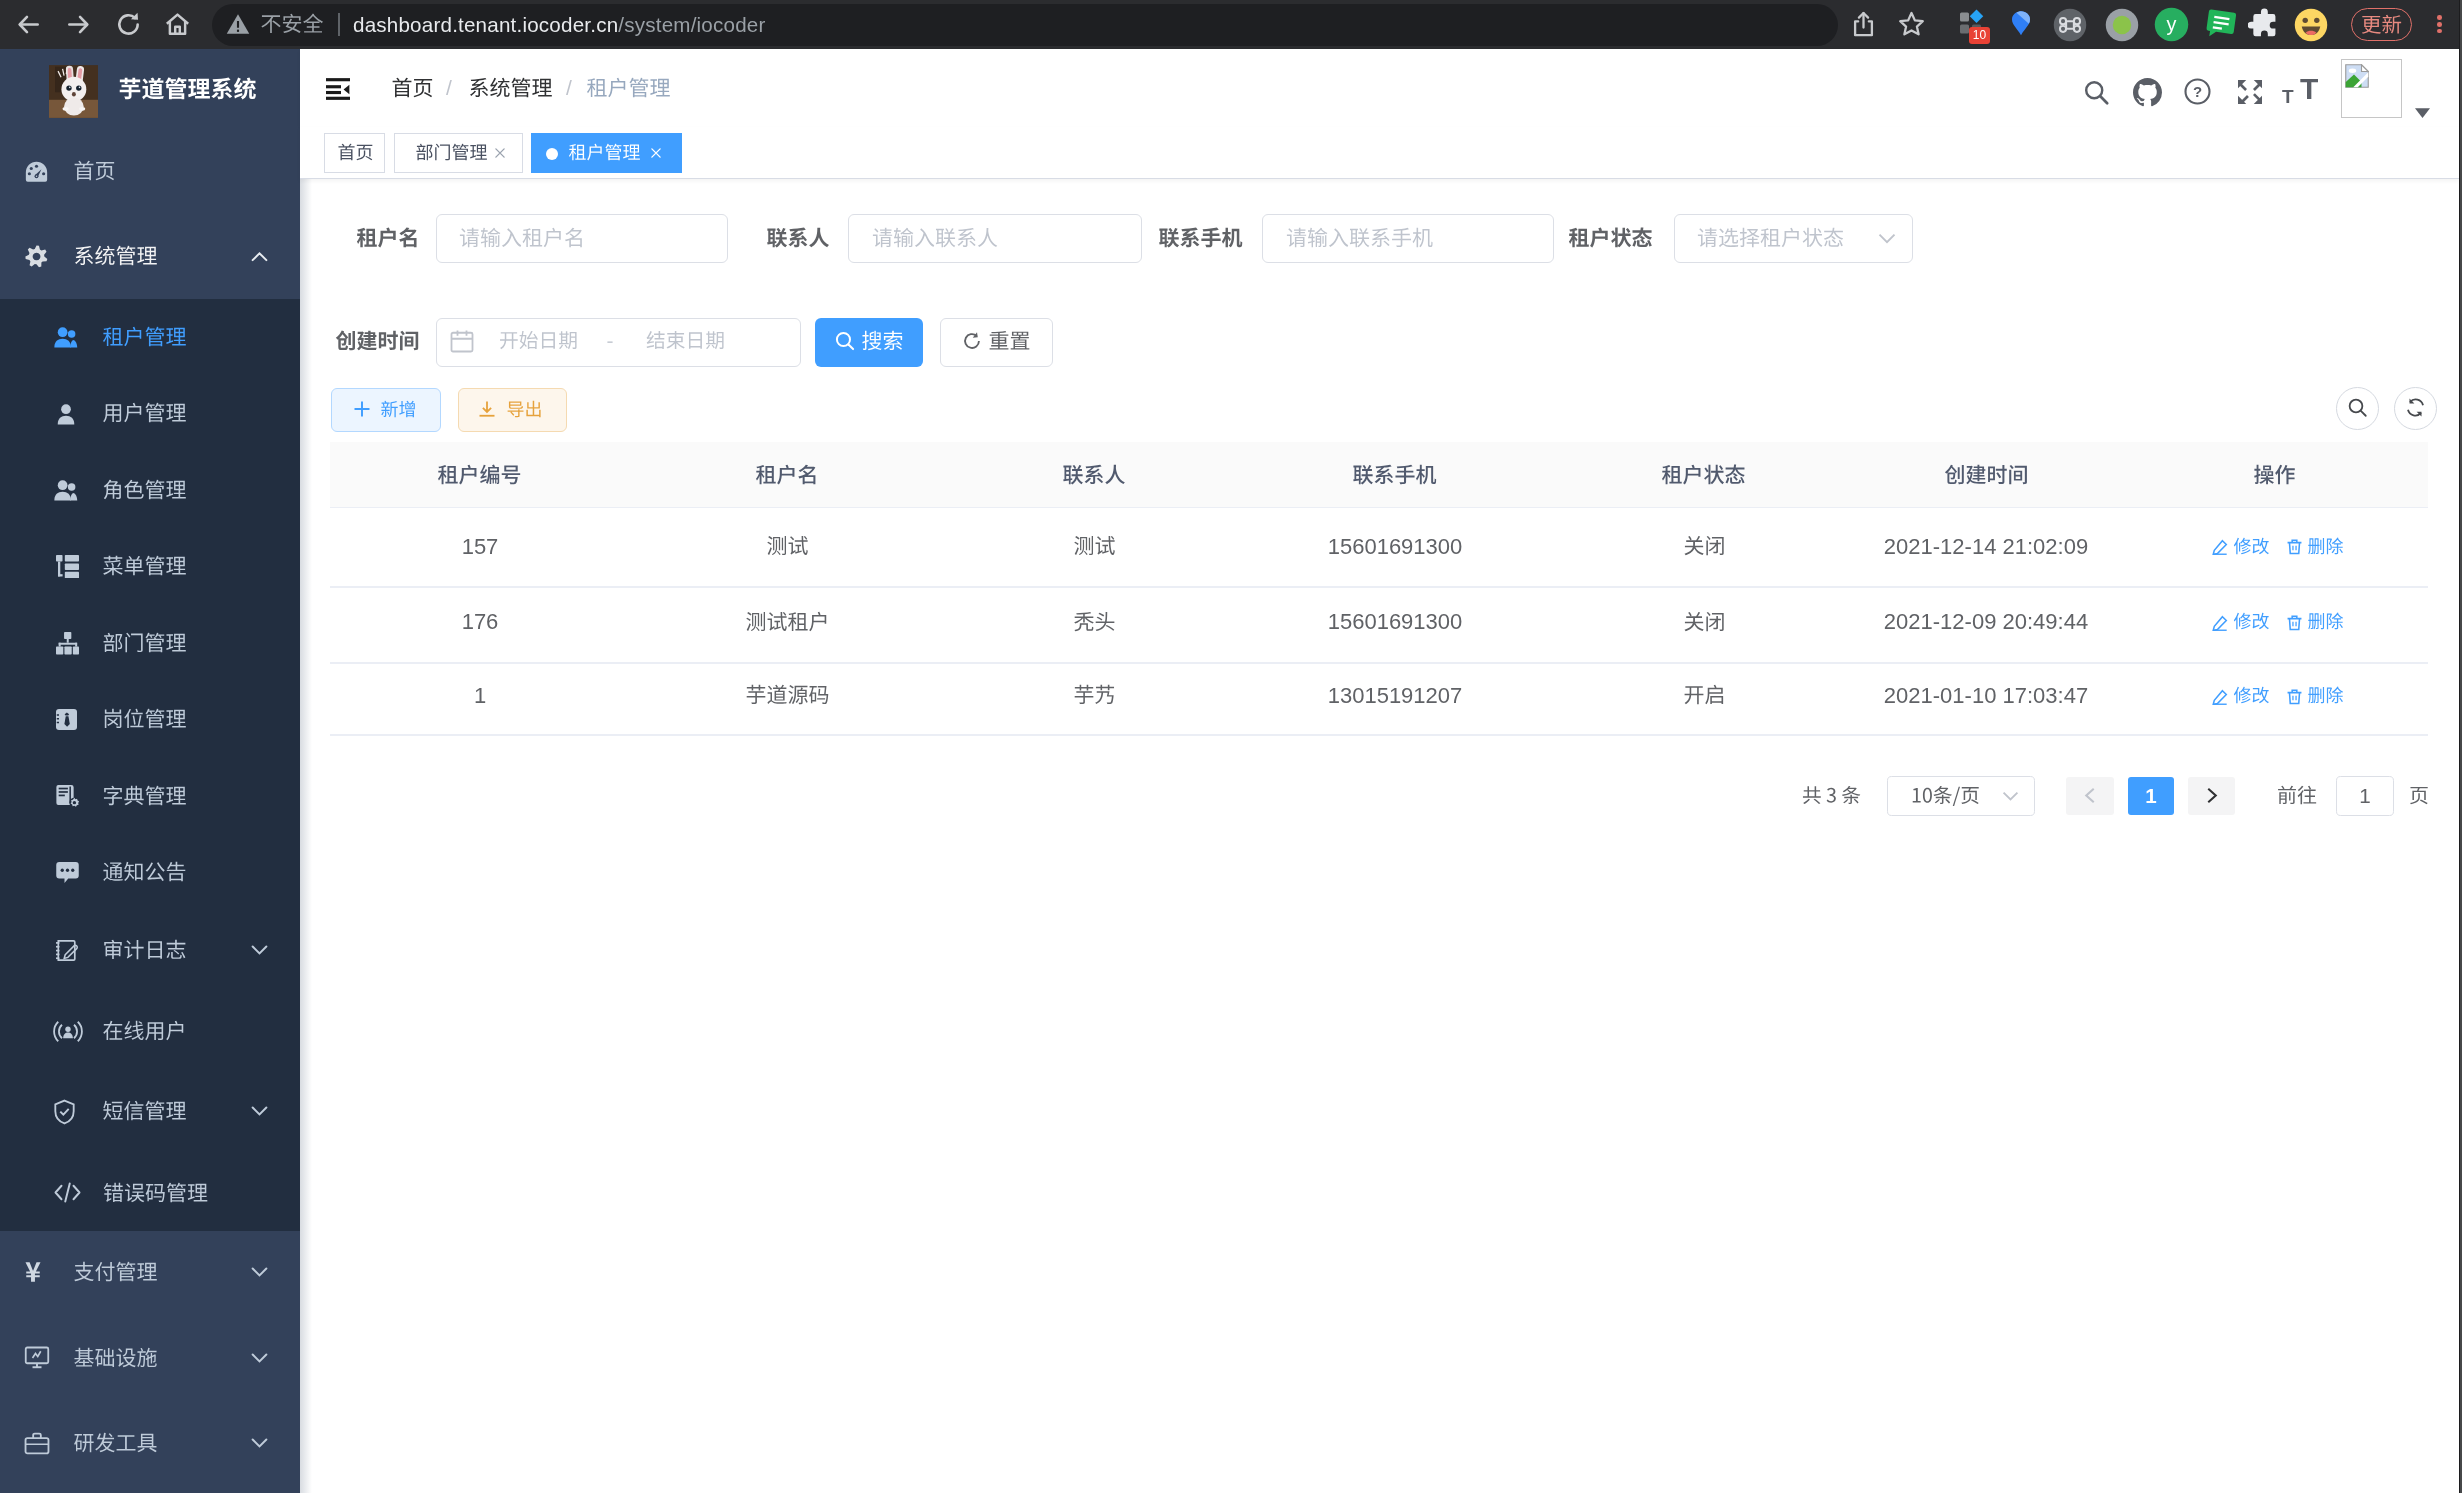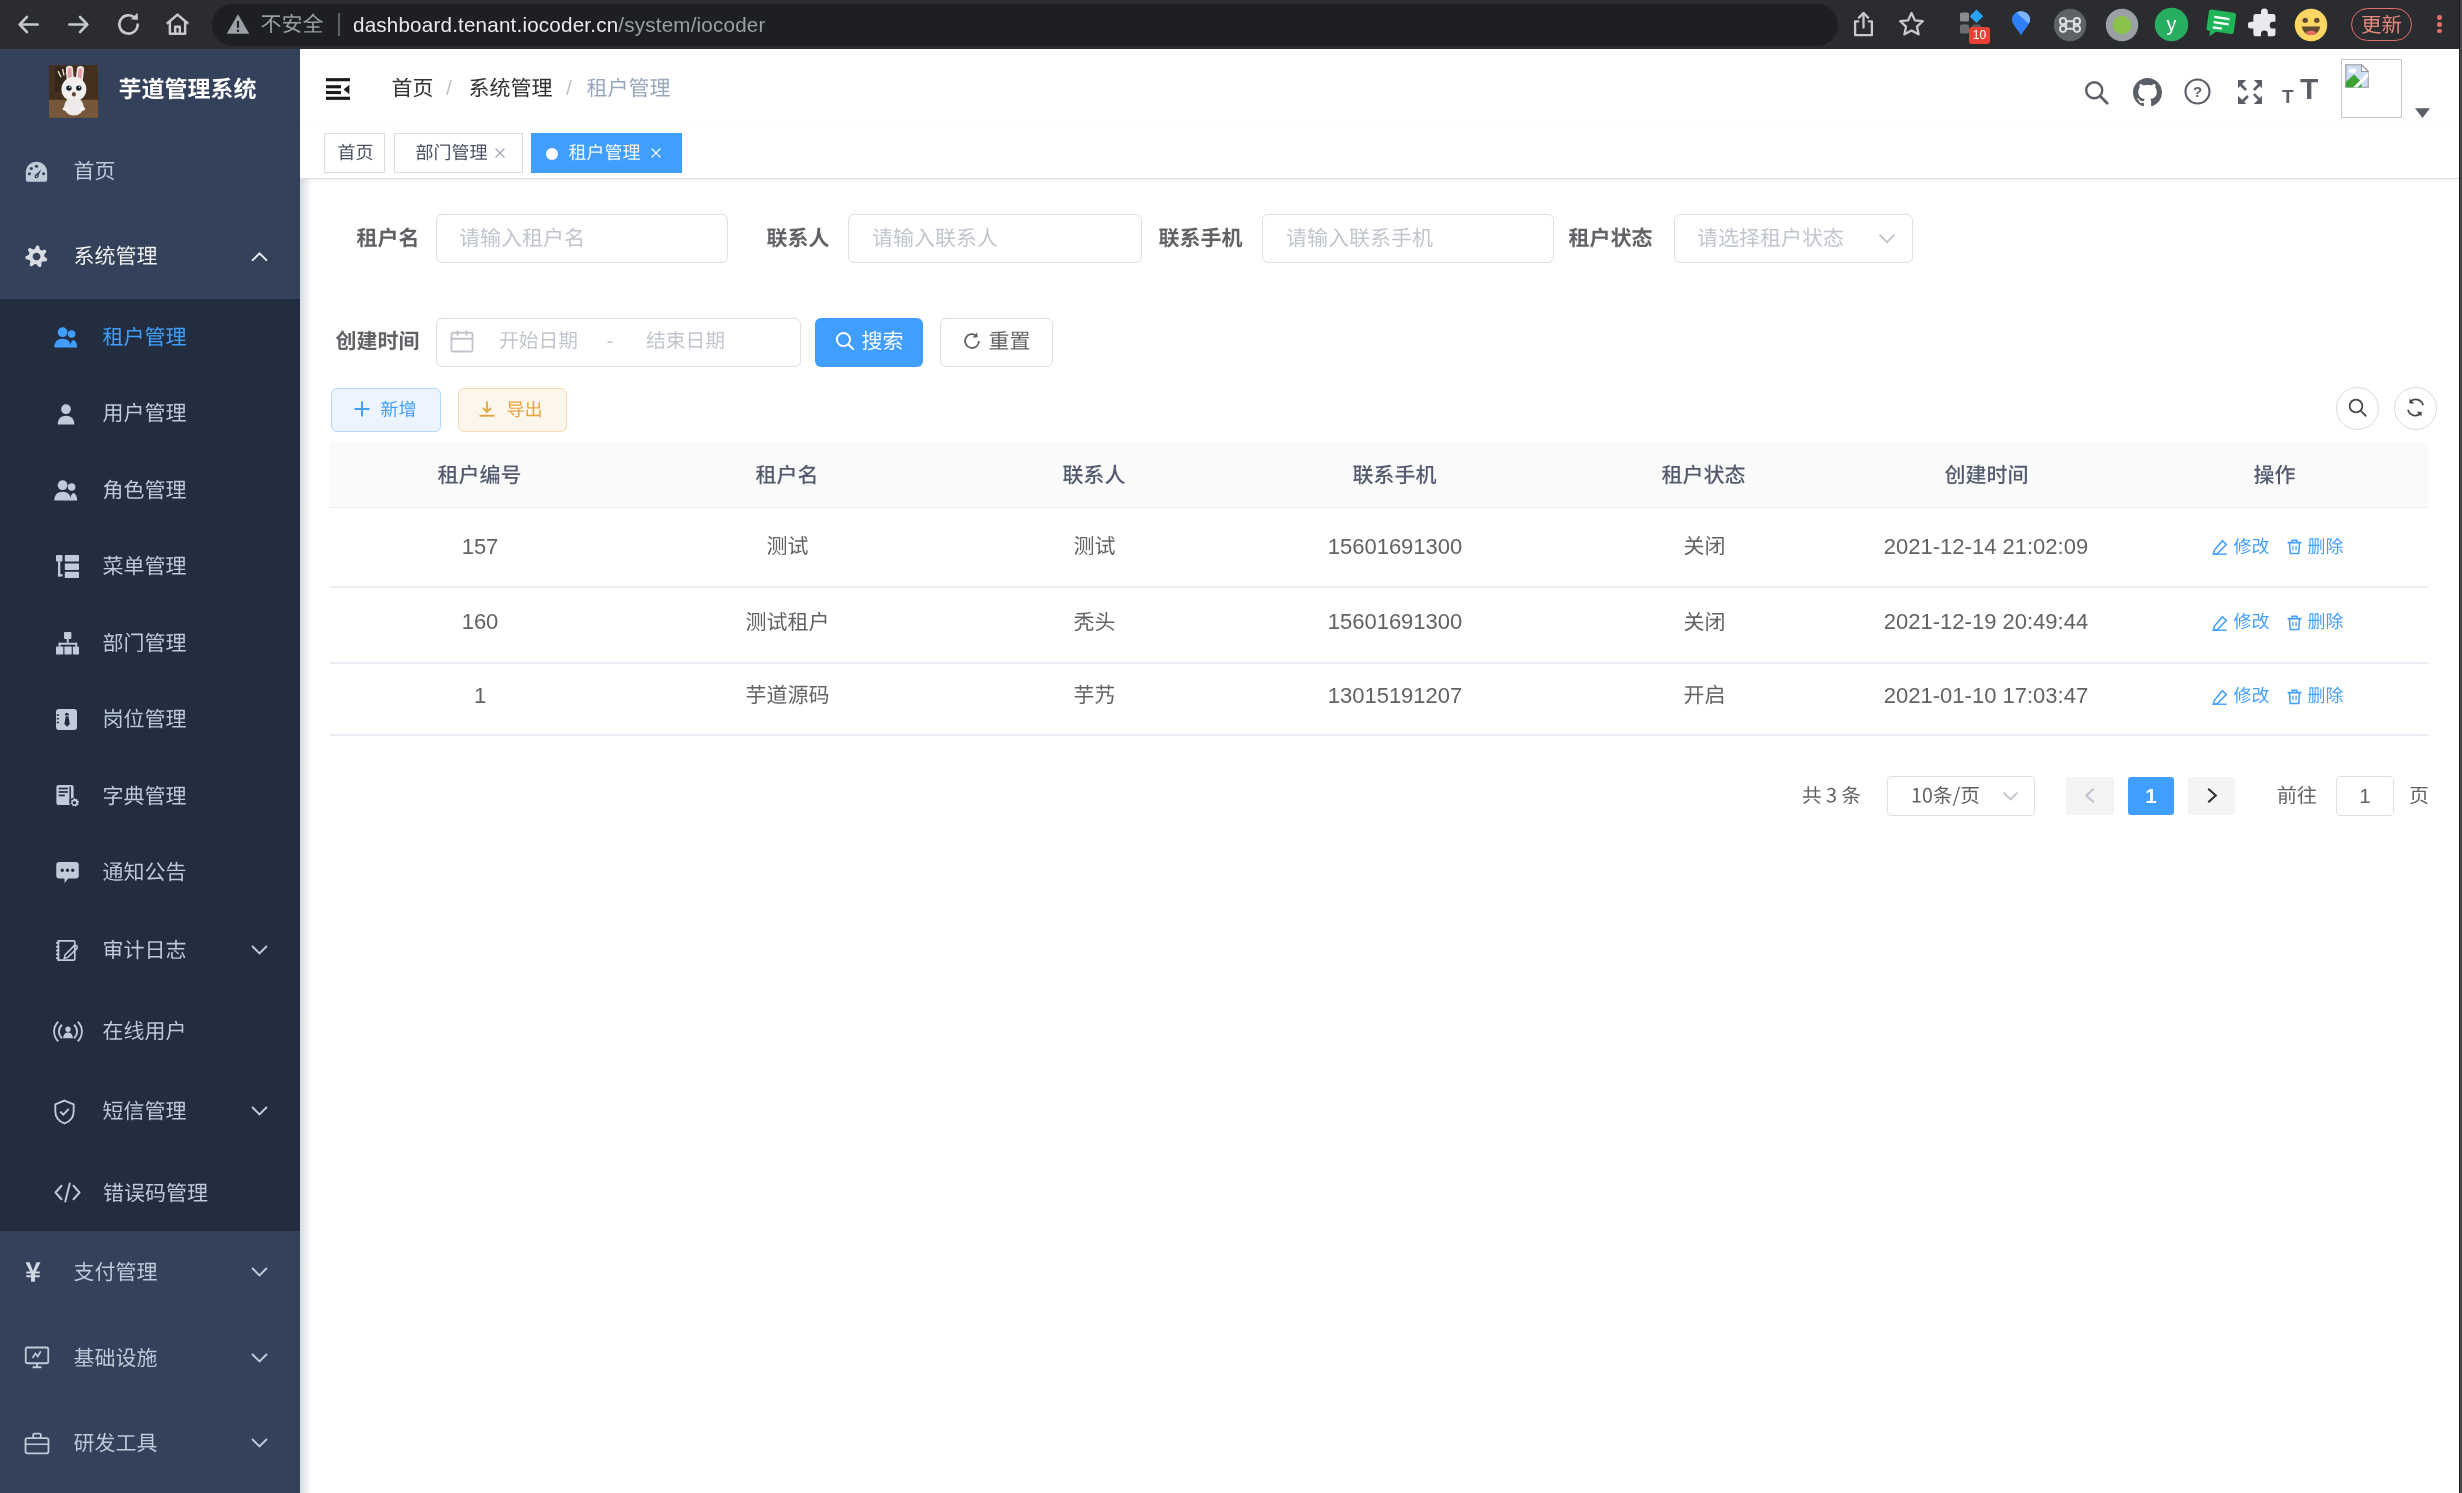--- a/index.html
+++ b/index.html
@@ -683,37 +683,37 @@
 <svg style="position:absolute;left:2286px;top:538px" width="17" height="17" viewBox="0 0 22 22" xmlns="http://www.w3.org/2000/svg">
     <g fill="none" stroke="#409eff" stroke-width="2">
       <path d="M2 6h18M8 6V3h6v3M4.5 6l1 14h11l1-14"></path>
       <path d="M9 10v6M13 10v6" stroke-width="1.6"></path>
     </g>
   </svg>
 <div style="position:absolute;left:2307px;top:537px;width:37px;height:18px"><svg xmlns="http://www.w3.org/2000/svg" width="37" height="18" viewBox="0 -880 2000.0 1000" style="overflow:visible" fill="#409eff">
       <path transform="translate(0,0) scale(1,-1)" d="M709 729V164H770V729ZM854 823V5C854 -10 849 -14 836 -14C823 -14 781 -15 733 -13C743 -32 753 -62 755 -80C819 -80 860 -78 885 -67C910 -56 920 -36 920 5V823ZM44 450V381H108V331C108 207 103 59 39 -43C55 -50 82 -69 94 -81C162 27 171 199 171 332V381H264V12C264 1 260 -3 250 -3C239 -3 207 -4 171 -3C180 -20 188 -51 190 -69C243 -69 277 -67 298 -55C320 -44 327 -23 327 11V381H397V374C397 242 393 71 337 -46C352 -53 380 -69 392 -79C452 44 460 235 460 375V381H553V12C553 0 549 -3 539 -4C528 -4 496 -4 460 -3C469 -21 477 -51 479 -69C533 -69 566 -67 587 -56C609 -44 616 -24 616 11V381H668V450H616V808H397V450H327V808H108V450ZM171 741H264V450H171ZM460 741H553V450H460Z"></path>
       <path transform="translate(1000,0) scale(1,-1)" d="M474 221C440 149 389 74 336 22C353 12 382 -8 394 -19C445 36 502 122 541 202ZM764 200C817 136 879 47 907 -10L967 25C938 81 877 166 820 229ZM78 800V-77H145V732H274C250 665 219 576 189 505C266 426 285 358 285 303C285 271 279 244 262 233C254 226 243 224 229 223C213 222 191 222 167 225C178 205 184 177 185 158C209 157 236 157 257 159C278 162 297 168 311 179C340 199 352 241 352 296C351 358 333 430 256 513C292 592 331 691 362 774L314 803L303 800ZM371 345V276H634V7C634 -6 630 -11 614 -11C600 -12 551 -12 495 -10C507 -30 517 -59 521 -79C593 -79 639 -78 668 -66C697 -55 706 -34 706 7V276H954V345H706V467H860V533H465V467H634V345ZM661 847C595 727 470 611 344 546C362 532 383 509 394 492C493 549 590 634 664 730C749 624 835 557 924 501C935 522 957 546 975 561C882 611 789 678 702 784L725 822Z"></path>
     </svg></div>
-<div style="position:absolute;left:480px;transform:translateX(-50%);top:606px;font:400 22px &quot;Liberation Sans&quot;, sans-serif;color:#606266;letter-spacing:0px;white-space:nowrap;line-height:32px">160</div>
+<div style="position:absolute;left:480px;transform:translateX(-50%);top:606px;font:400 22px &quot;Liberation Sans&quot;, sans-serif;color:#606266;letter-spacing:0px;white-space:nowrap;line-height:32px">176</div>
 <div style="position:absolute;left:745px;top:611px;width:85px;height:21px"><svg xmlns="http://www.w3.org/2000/svg" width="85" height="21" viewBox="0 -880 4000.0 1000" style="overflow:visible" fill="#606266">
       <path transform="translate(0,0) scale(1,-1)" d="M486 92C537 42 596 -28 624 -73L673 -39C644 4 584 72 533 121ZM312 782V154H371V724H588V157H649V782ZM867 827V7C867 -8 861 -13 847 -13C833 -14 786 -14 733 -13C742 -31 752 -60 755 -76C825 -77 868 -75 894 -64C919 -53 929 -34 929 7V827ZM730 750V151H790V750ZM446 653V299C446 178 426 53 259 -32C270 -41 289 -66 296 -78C476 13 504 164 504 298V653ZM81 776C137 745 209 697 243 665L289 726C253 756 180 800 126 829ZM38 506C93 475 166 430 202 400L247 460C209 489 135 532 81 560ZM58 -27 126 -67C168 25 218 148 254 253L194 292C154 180 98 50 58 -27Z"></path>
       <path transform="translate(1000,0) scale(1,-1)" d="M120 775C171 731 235 667 265 626L317 678C287 718 222 778 170 821ZM777 796C819 752 865 691 885 651L940 688C918 727 871 785 829 828ZM50 526V454H189V94C189 51 159 22 141 11C154 -4 172 -36 179 -54C194 -36 221 -18 392 97C385 112 376 141 371 161L260 89V526ZM671 835 677 632H346V560H680C698 183 745 -74 869 -77C907 -77 947 -35 967 134C953 140 921 160 907 175C901 77 889 21 871 21C809 24 770 251 754 560H959V632H751C749 697 747 765 747 835ZM360 61 381 -10C465 15 574 47 679 78L669 145L552 112V344H646V414H378V344H483V93Z"></path>
       <path transform="translate(2000,0) scale(1,-1)" d="M476 784V23H375V-47H959V23H866V784ZM550 23V216H789V23ZM550 470H789V285H550ZM550 539V714H789V539ZM372 826C297 793 165 763 53 745C61 729 71 704 74 687C116 693 162 700 207 708V558H42V488H198C159 373 91 243 28 172C41 154 59 124 68 103C117 165 167 262 207 362V-78H279V388C313 337 356 268 373 234L419 293C398 322 306 440 279 470V488H418V558H279V724C330 736 378 750 418 766Z"></path>
       <path transform="translate(3000,0) scale(1,-1)" d="M247 615H769V414H246L247 467ZM441 826C461 782 483 726 495 685H169V467C169 316 156 108 34 -41C52 -49 85 -72 99 -86C197 34 232 200 243 344H769V278H845V685H528L574 699C562 738 537 799 513 845Z"></path>
     </svg></div>
 <div style="position:absolute;left:1073px;top:611px;width:43px;height:21px"><svg xmlns="http://www.w3.org/2000/svg" width="43" height="21" viewBox="0 -880 2000.0 1000" style="overflow:visible" fill="#606266">
       <path transform="translate(0,0) scale(1,-1)" d="M303 297C300 78 277 15 47 -19C61 -34 80 -63 85 -81C317 -43 368 32 379 229H611V36C611 -41 633 -63 719 -63C735 -63 830 -63 848 -63C919 -63 941 -31 948 98C927 103 896 115 881 127C878 21 872 5 841 5C820 5 743 5 728 5C693 5 687 10 687 37V297ZM801 835C642 803 361 782 133 776C140 758 149 730 150 711C248 713 356 718 461 725V618H57V549H379C294 457 162 379 33 341C49 326 71 298 82 279C225 329 371 428 461 546V328H536V549C629 438 779 337 916 287C928 308 950 335 966 350C843 388 710 463 622 549H944V618H536V731C649 741 754 754 836 770Z"></path>
       <path transform="translate(1000,0) scale(1,-1)" d="M537 165C673 99 812 10 893 -66L943 -8C860 65 716 154 577 219ZM192 741C273 711 372 659 420 618L464 679C414 719 313 767 233 795ZM102 559C183 527 281 472 329 431L377 490C327 531 227 582 147 612ZM57 382V311H483C429 158 313 49 56 -13C72 -30 92 -58 100 -76C384 -4 508 128 563 311H946V382H580C605 511 605 661 606 830H529C528 656 530 507 502 382Z"></path>
     </svg></div>
 <div style="position:absolute;left:1395px;transform:translateX(-50%);top:606px;font:400 22px &quot;Liberation Sans&quot;, sans-serif;color:#606266;letter-spacing:0px;white-space:nowrap;line-height:32px">15601691300</div>
 <div style="position:absolute;left:1683px;top:611px;width:43px;height:21px"><svg xmlns="http://www.w3.org/2000/svg" width="43" height="21" viewBox="0 -880 2000.0 1000" style="overflow:visible" fill="#606266">
       <path transform="translate(0,0) scale(1,-1)" d="M224 799C265 746 307 675 324 627H129V552H461V430C461 412 460 393 459 374H68V300H444C412 192 317 77 48 -13C68 -30 93 -62 102 -79C360 11 470 127 515 243C599 88 729 -21 907 -74C919 -51 942 -18 960 -1C777 44 640 152 565 300H935V374H544L546 429V552H881V627H683C719 681 759 749 792 809L711 836C686 774 640 687 600 627H326L392 663C373 710 330 780 287 831Z"></path>
       <path transform="translate(1000,0) scale(1,-1)" d="M89 615V-80H163V615ZM104 793C151 748 205 685 228 644L290 685C265 727 209 787 162 829ZM563 646V512H242V441H520C452 331 333 227 196 157C213 145 237 120 248 105C376 173 485 268 563 377V102C563 86 558 82 542 81C525 81 469 81 410 83C420 62 432 30 435 10C515 10 567 11 598 23C631 34 641 55 641 100V441H781V512H641V646ZM355 785V715H839V15C839 1 835 -3 820 -4C807 -4 759 -4 713 -3C723 -22 733 -54 737 -73C804 -74 848 -72 876 -60C903 -48 913 -27 913 15V785Z"></path>
     </svg></div>
-<div style="position:absolute;left:1986px;transform:translateX(-50%);top:606px;font:400 22px &quot;Liberation Sans&quot;, sans-serif;color:#606266;letter-spacing:0px;white-space:nowrap;line-height:32px">2021-12-19 20:49:44</div>
+<div style="position:absolute;left:1986px;transform:translateX(-50%);top:606px;font:400 22px &quot;Liberation Sans&quot;, sans-serif;color:#606266;letter-spacing:0px;white-space:nowrap;line-height:32px">2021-12-09 20:49:44</div>
 <svg style="position:absolute;left:2212px;top:614px" width="17" height="17" viewBox="0 0 22 22" xmlns="http://www.w3.org/2000/svg">
     <g fill="none" stroke="#409eff" stroke-width="2">
       <path d="M13.5 3.5l5 5L7 20l-5.5 1.5L3 16z"></path>
       <path d="M3 21h16" stroke-width="1.8"></path>
     </g>
   </svg>
 <div style="position:absolute;left:2233px;top:612px;width:37px;height:18px"><svg xmlns="http://www.w3.org/2000/svg" width="37" height="18" viewBox="0 -880 2000.0 1000" style="overflow:visible" fill="#409eff">
       <path transform="translate(0,0) scale(1,-1)" d="M698 386C644 334 543 287 454 260C468 248 486 230 496 215C591 247 694 299 755 362ZM794 287C726 216 594 159 467 130C482 116 497 95 506 80C641 117 774 179 850 263ZM887 179C798 76 614 12 413 -17C428 -33 444 -59 452 -77C664 -40 852 32 952 151ZM306 561V78H370V561ZM553 668H832C798 613 749 566 692 528C630 570 584 619 553 668ZM565 841C523 733 451 629 370 562C387 552 415 530 428 518C458 546 488 579 517 616C545 574 584 532 633 494C554 452 462 424 371 407C384 393 400 366 407 350C507 371 605 404 690 454C756 412 836 378 930 356C939 373 958 402 972 416C887 432 813 459 750 492C827 548 890 620 928 712L885 734L871 731H590C607 761 621 792 634 823ZM235 834C187 679 107 526 20 426C33 407 53 367 59 349C92 388 123 432 153 481V-80H224V614C255 678 282 747 304 815Z"></path>
       <path transform="translate(1000,0) scale(1,-1)" d="M602 585H808C787 454 755 343 706 251C657 345 622 455 598 574ZM76 770V696H357V484H89V103C89 66 73 53 58 46C71 27 83 -10 88 -32C111 -13 148 6 439 117C436 134 431 166 430 188L165 93V410H429L424 404C440 392 470 363 482 350C508 385 532 425 553 469C581 362 616 264 662 181C602 97 522 32 416 -16C431 -32 453 -66 461 -84C563 -33 643 31 706 111C761 32 830 -32 915 -75C927 -55 950 -27 968 -12C879 29 808 94 751 177C817 286 859 420 886 585H952V655H626C643 710 658 768 670 827L596 840C565 676 510 517 431 413V770Z"></path>
     </svg></div>

